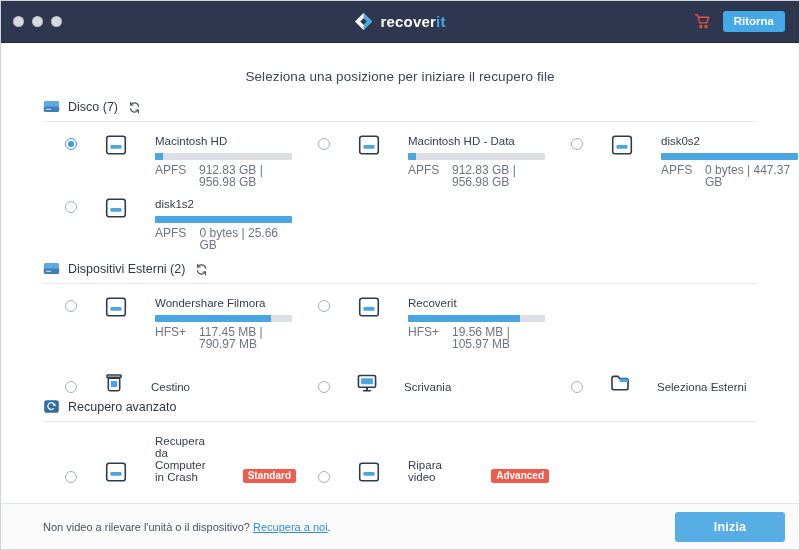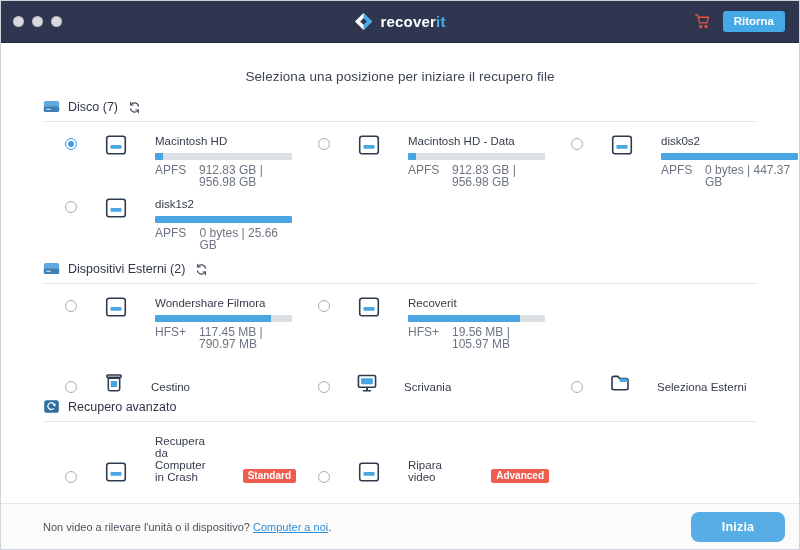--- a/index.html
+++ b/index.html
@@ -117,22 +117,22 @@
   .footer {
     flex: 0 0 46px; height: 46px;
     border-top: 1px solid #e4e7ec;
     background: #fbfbfc;
     display: flex; align-items: center; justify-content: space-between;
     padding: 0 14px 0 42px;
   }
   .foot-text { font-size: 11px; color: #4c525f; }
   .foot-link { color: #2f8fd8; text-decoration: underline; cursor: pointer; }
   .start-btn {
-    background: #56aee4; color: #ffffff; border: none; border-radius: 8px;
-    font-size: 12.5px; font-weight: bold; padding: 8px 0; width: 94px;
+    background: #56aee4; color: #ffffff; border: none; border-radius: 3px;
+    font-size: 12.5px; font-weight: bold; padding: 8px 0; width: 110px;
     cursor: pointer; letter-spacing: .2px;
   }
 </style>
 </head>
 <body>
 
 <div class="app">
 
   <div class="titlebar">
     <div class="traffic">
@@ -425,18 +425,18 @@
           </div>
         </div>
       </div>
     </div>
 
   </div>
 
   <div class="footer">
     <div class="foot-text">
       <span>Non video a rilevare l'unità o il dispositivo?</span>
-      <span class="foot-link">Computer a noi</span><span>.</span>
+      <span class="foot-link">Recupera a noi</span><span>.</span>
     </div>
     <button class="start-btn">Inizia</button>
   </div>
 
 </div>
 
 </body></html>

